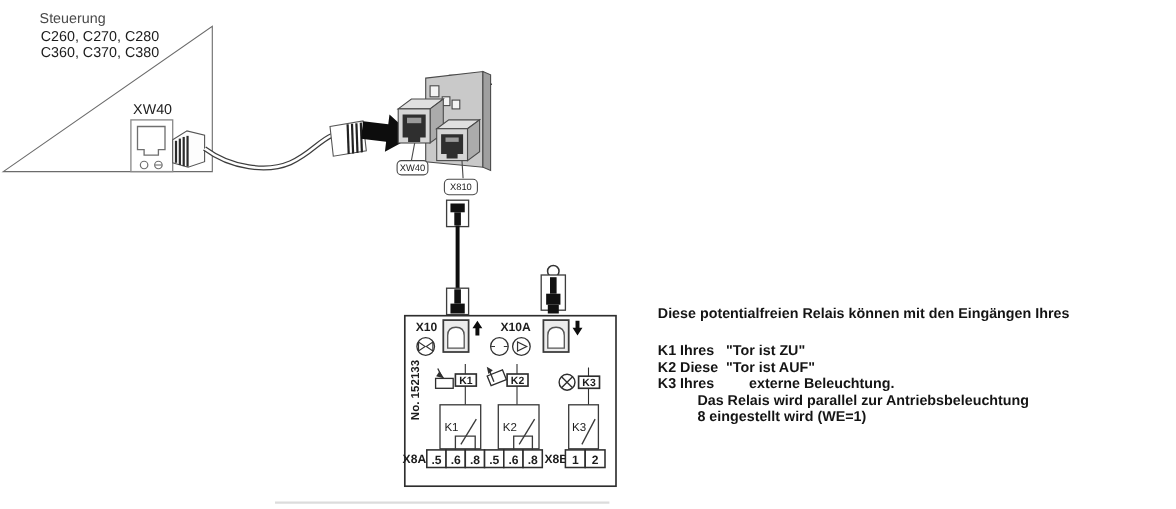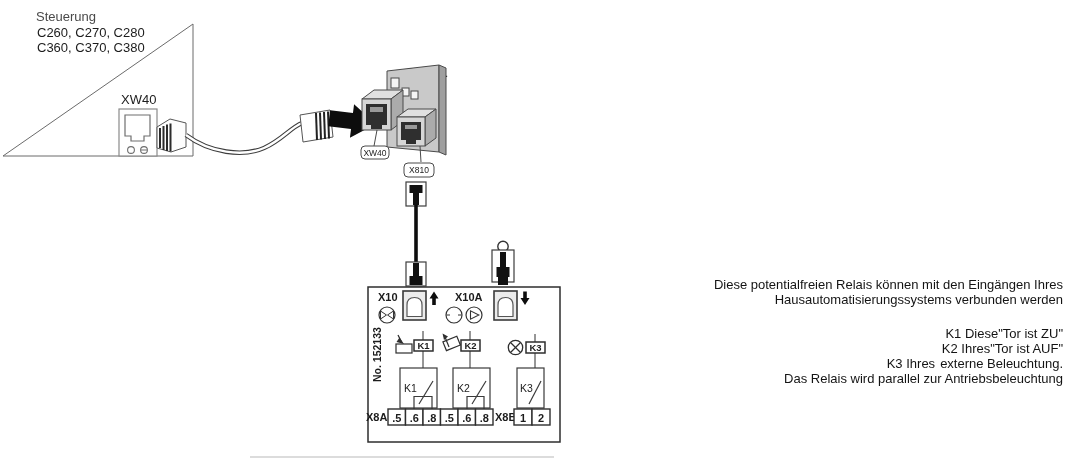--- a/index.html
+++ b/index.html
@@ -11,25 +11,25 @@
   .t-model{font-size:13px;fill:#1c1c1c;}
   .t-conn{font-size:13px;fill:#1c1c1c;}
   .t-ep{font-size:13.5px;font-weight:bold;}
   .t-lbl{font-size:8.5px;}
   .t-sock{font-size:11px;font-weight:bold;}
   .t-tag{font-size:9.5px;font-weight:bold;}
   .t-coil{font-size:10.5px;}
   .t-term{font-size:11px;font-weight:bold;}
   .t-partno{font-size:10.5px;font-weight:bold;}
   .notes{position:absolute;left:598px;top:277px;width:465px;font-size:13px;line-height:15px;
-         font-weight:normal;color:#141414;text-align:right;}
+         font-weight:bold;color:#141414;}
   .notes .intro{margin-bottom:19px;}
   .krow .klabel{display:inline-block;width:62px;}
-  .kval-k3{margin-left:5px;}
-  .kcont{margin-left:83px;}
+  .kval-k3{margin-left:21px;}
+  .kcont{margin-left:36px;}
 </style>
 </head>
 <body>
 
 <div class="canvas">
 
 <svg class="art" width="1069" height="463" viewBox="0 0 1069 463">
 
   <g>
     <polygon points="3,156 193,24 193,156" fill="none" stroke="#6b6b6b" stroke-width="1"></polygon>
@@ -234,27 +234,27 @@
       <text class="t-term" x="541" y="421.5" text-anchor="middle">2</text>
     </g>
   </g>
 
   <line x1="250" y1="457" x2="554" y2="457" stroke-width="2" stroke="#dcdcdc"></line>
 </svg>
 
 <div class="notes">
   <div class="intro">
     <div>Diese potentialfreien Relais können mit den Eingängen Ihres</div>
-    <div>Hausautomatisierungssystems verbunden werden</div>
   </div>
   <div class="krow">
-    <span class="klabel">K1 Diese</span><span class="kval">"Tor ist ZU"</span>
+    <span class="klabel">K1 Ihres</span><span class="kval">"Tor ist ZU"</span>
   </div>
   <div class="krow">
-    <span class="klabel">K2 Ihres</span><span class="kval">"Tor ist AUF"</span>
+    <span class="klabel">K2 Diese</span><span class="kval">"Tor ist AUF"</span>
   </div>
   <div class="krow">
     <span class="klabel">K3 Ihres</span><span class="kval kval-k3">externe Beleuchtung.</span>
   </div>
   <div class="kcont">Das Relais wird parallel zur Antriebsbeleuchtung</div>
+  <div class="kcont">8 eingestellt wird (WE=1)</div>
 </div>
 
 </div>
 
 </body></html>

